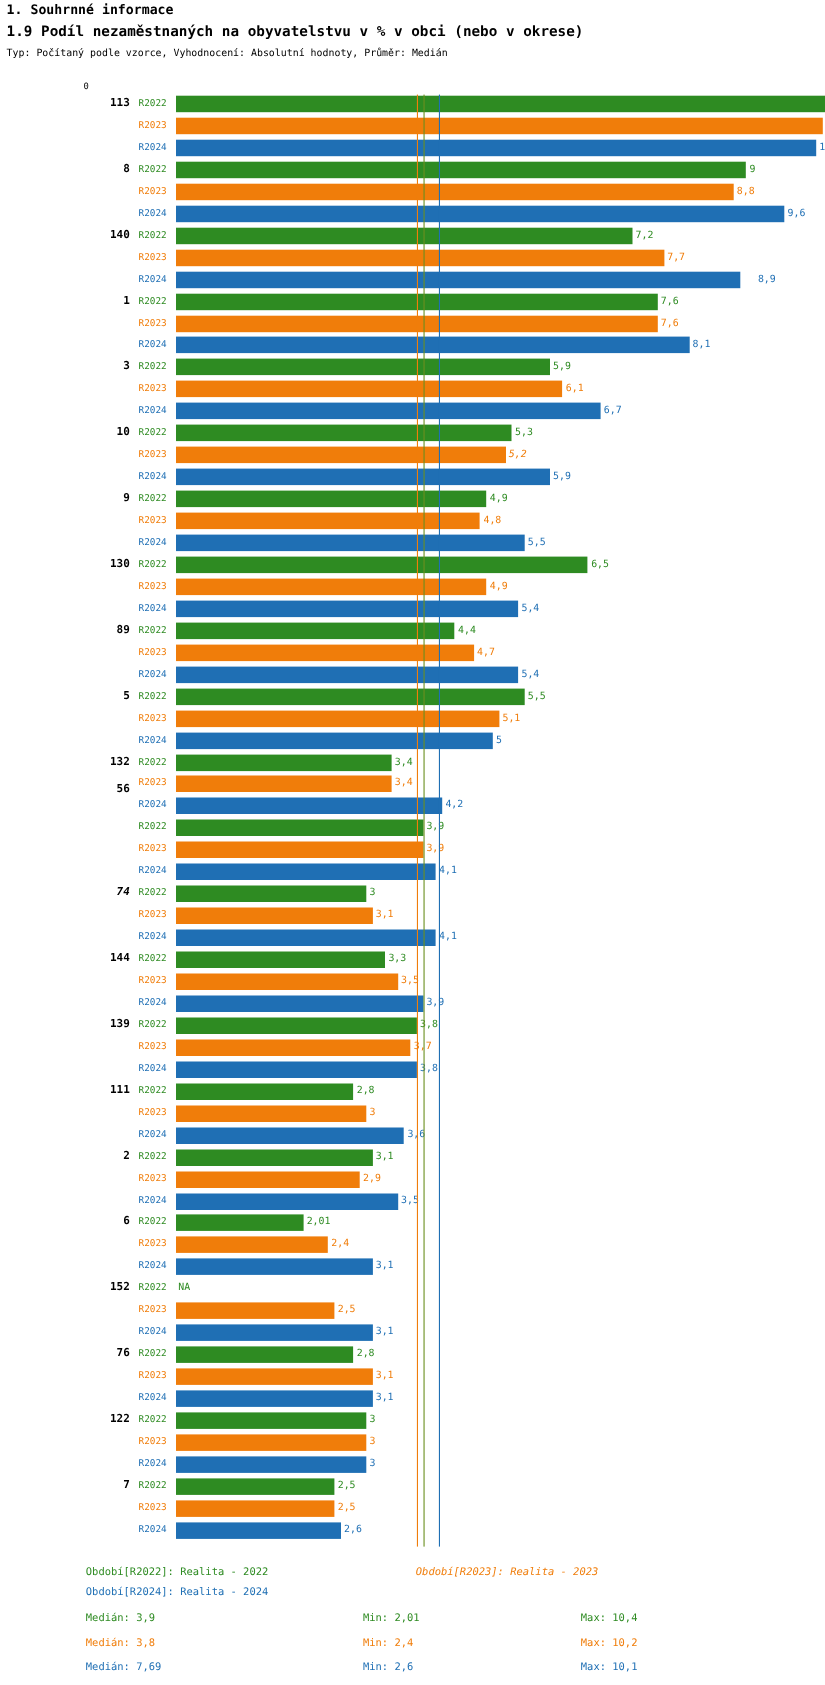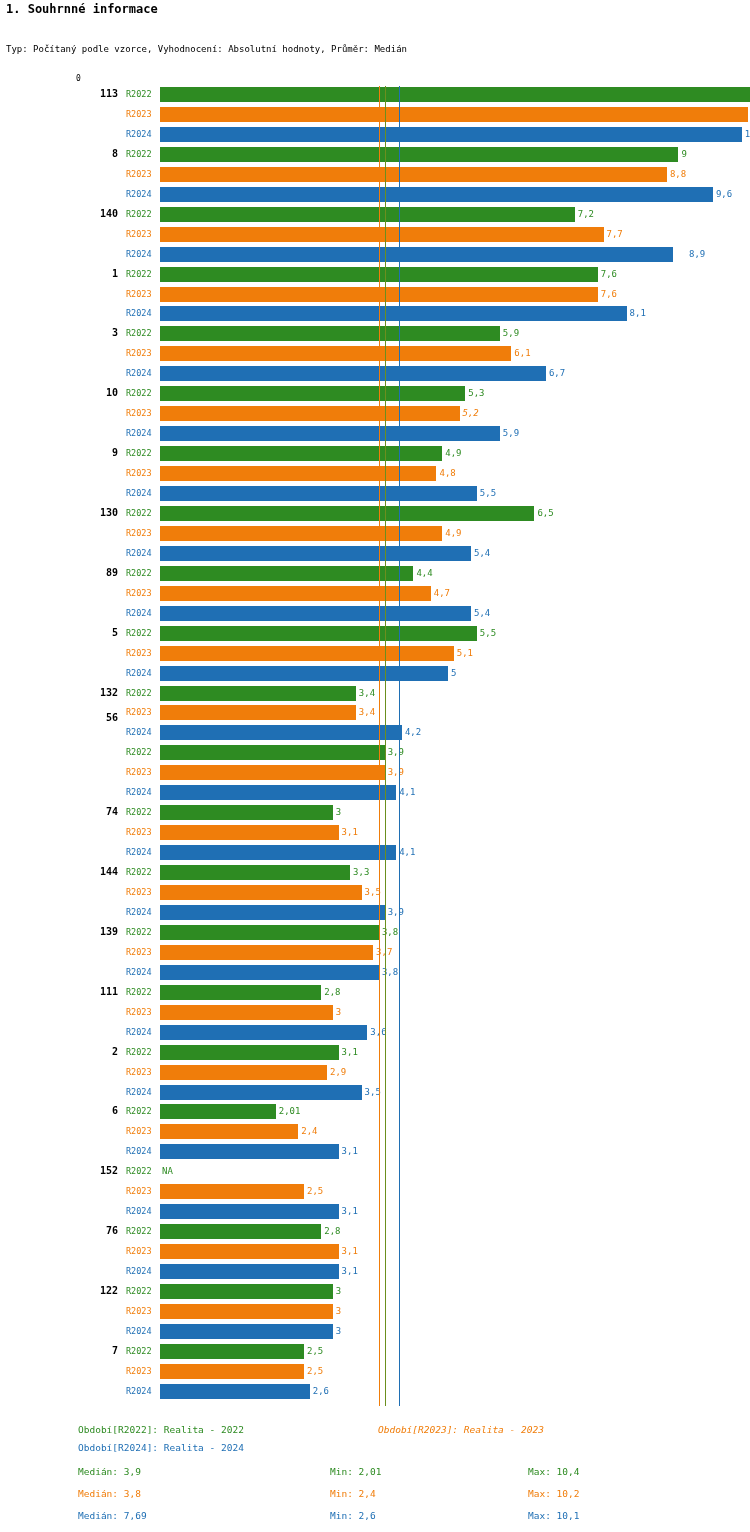--- a/index.html
+++ b/index.html
@@ -111,20 +111,21 @@
     line-height: 17px;
     color: #2e8b22;
   }
 </style>
 </head>
 <body>
 
 <div class="page">
 
   <div class="title1">1. Souhrnné informace</div>
+  <div class="title2">1.9 Podíl nezaměstnaných na obyvatelstvu v % v obci (nebo v okrese)</div>
   <div class="subtitle">Typ: Počítaný podle vzorce, Vyhodnocení: Absolutní hodnoty, Průměr: Medián</div>
   <div class="axis-zero-label">0</div>
 
   <div class="plot" id="plot">
       <div class="group-label" style="top: 2px;">113</div>
       <div class="row" style="top: 0px; left: 0px; width: 660px;">
         <span class="row-tag c2022">R2022</span>
         <div class="bar" style="width: 599.04px; background: rgb(46, 139, 34);"></div>
       </div>
       <div class="row" style="top: 19.95px; left: 0px; width: 660px;">
@@ -305,21 +306,21 @@
       <div class="row" style="top: 678.3px; left: 0px; width: 660px;">
         <span class="row-tag c2023">R2023</span>
         <div class="bar" style="width: 224.64px; background: rgb(240, 125, 10);"></div>
         <span class="bar-val c2023" style="left: 307.64px;">3,9</span>
       </div>
       <div class="row" style="top: 698.25px; left: 0px; width: 660px;">
         <span class="row-tag c2024">R2024</span>
         <div class="bar" style="width: 236.16px; background: rgb(31, 111, 180);"></div>
         <span class="bar-val c2024" style="left: 319.16px;">4,1</span>
       </div>
-      <div class="group-label" style="top: 720.2px;">74</div>
+      <div class="group-label" style="top: 720.2px; font-style: italic;">74</div>
       <div class="row" style="top: 718.2px; left: 0px; width: 660px;">
         <span class="row-tag c2022">R2022</span>
         <div class="bar" style="width: 172.8px; background: rgb(46, 139, 34);"></div>
         <span class="bar-val c2022" style="left: 255.8px;">3</span>
       </div>
       <div class="row" style="top: 738.15px; left: 0px; width: 660px;">
         <span class="row-tag c2023">R2023</span>
         <div class="bar" style="width: 178.56px; background: rgb(240, 125, 10);"></div>
         <span class="bar-val c2023" style="left: 261.56px;">3,1</span>
       </div>

